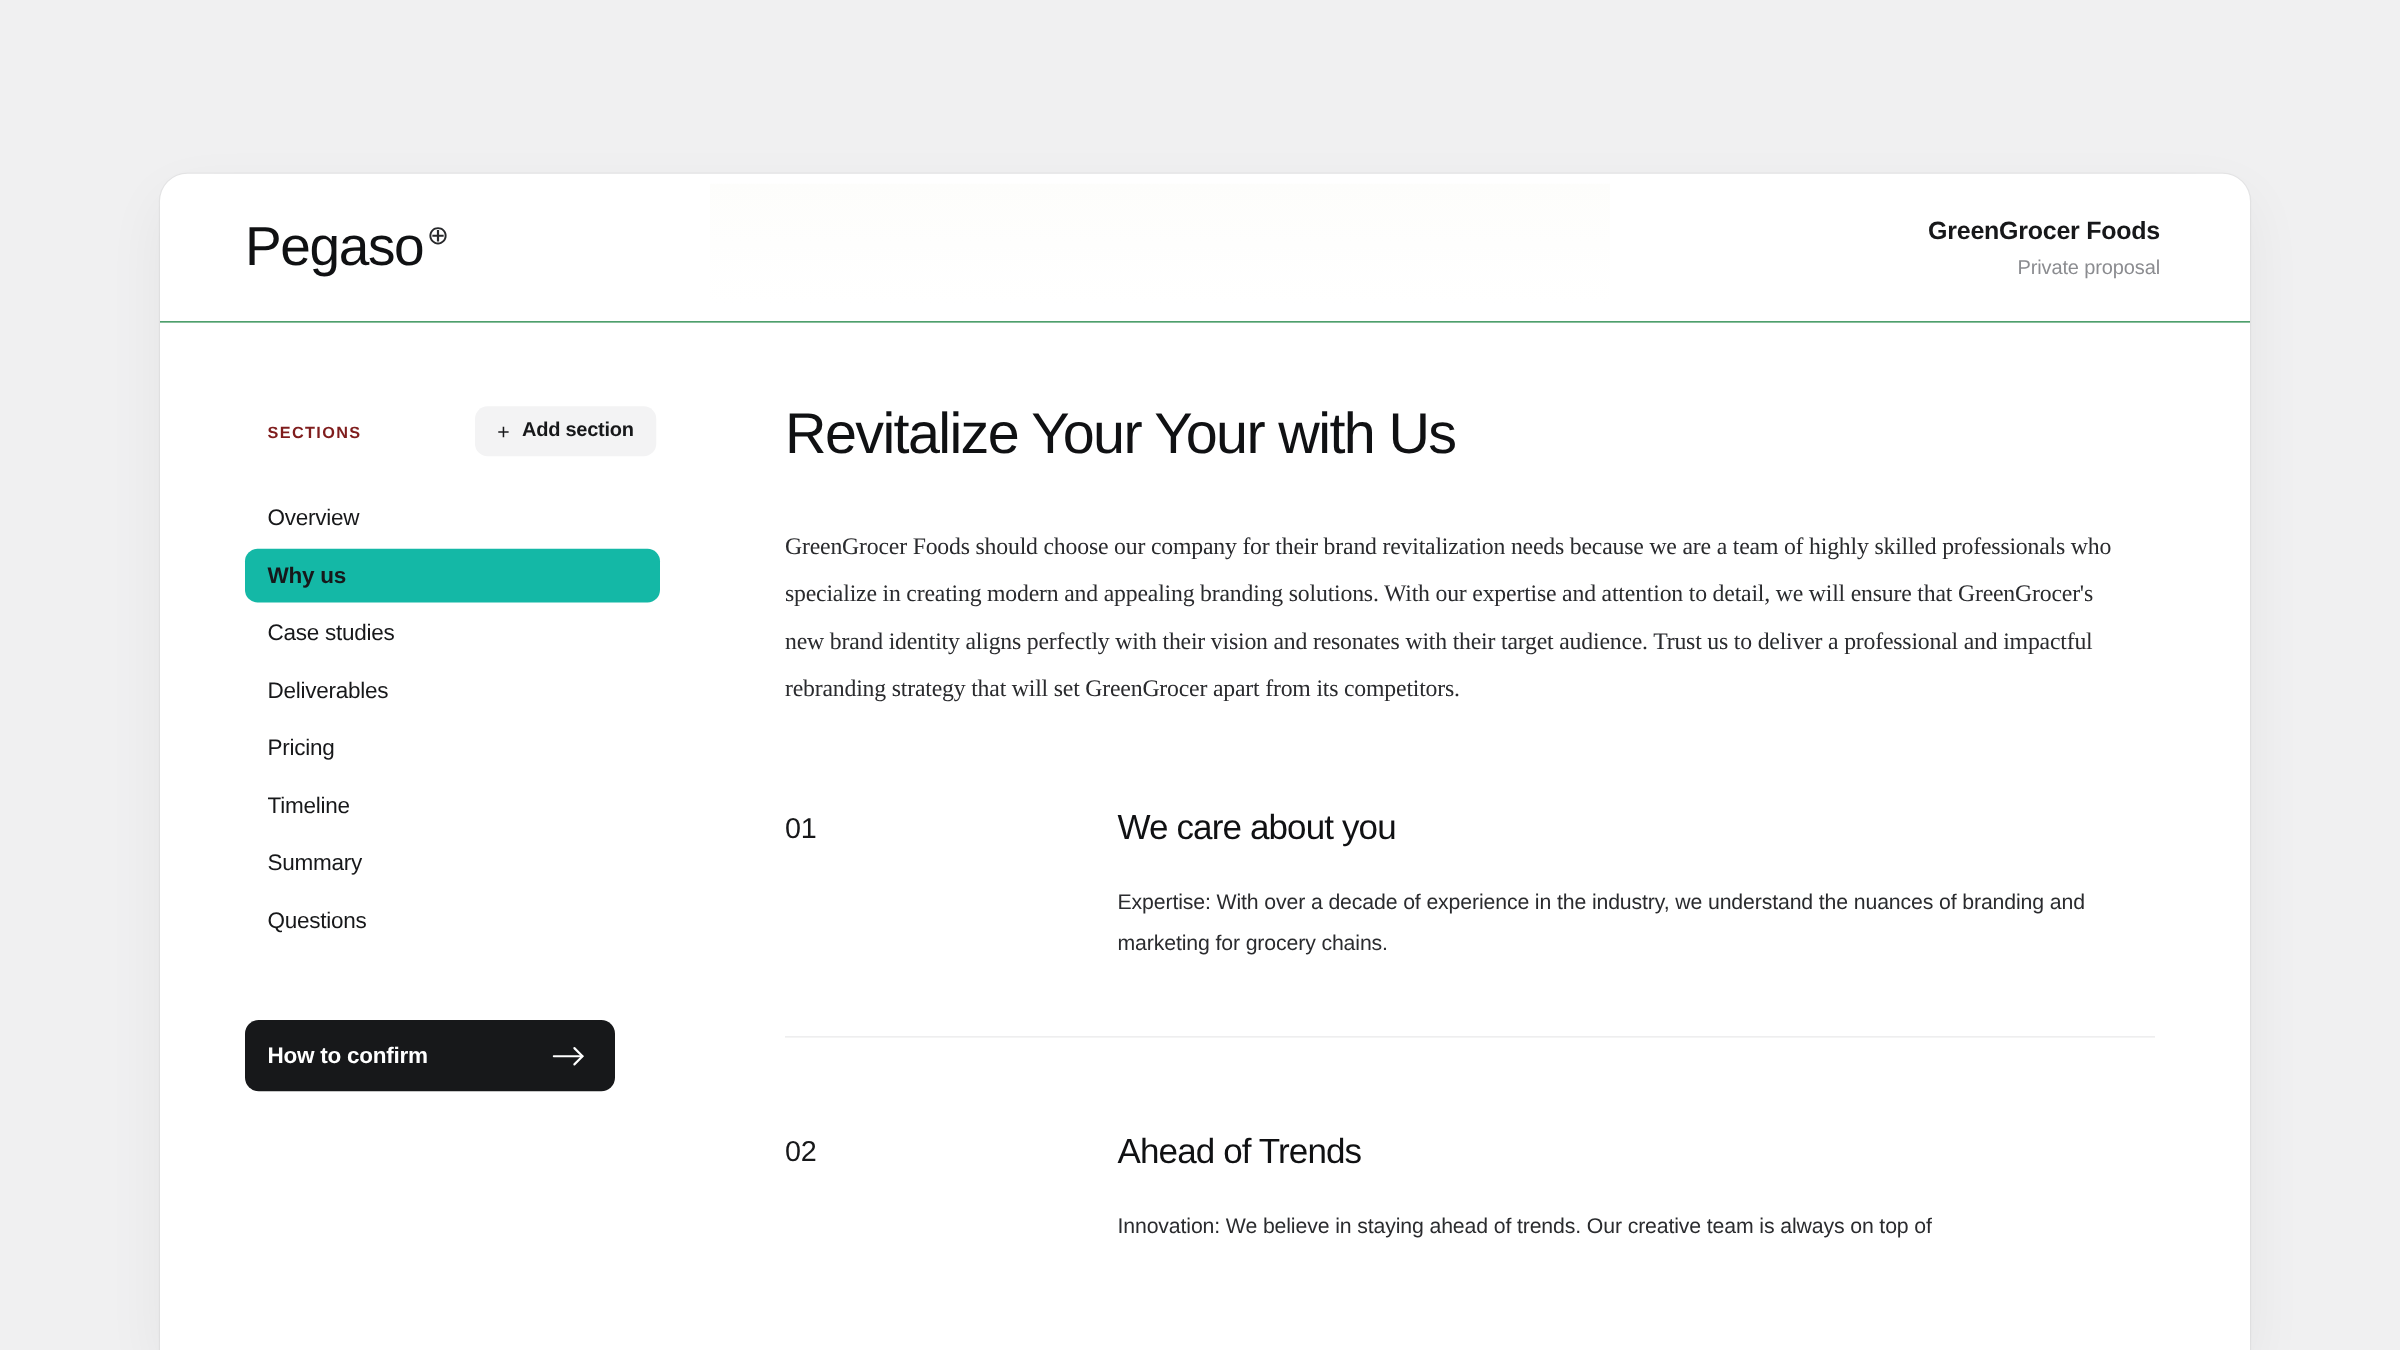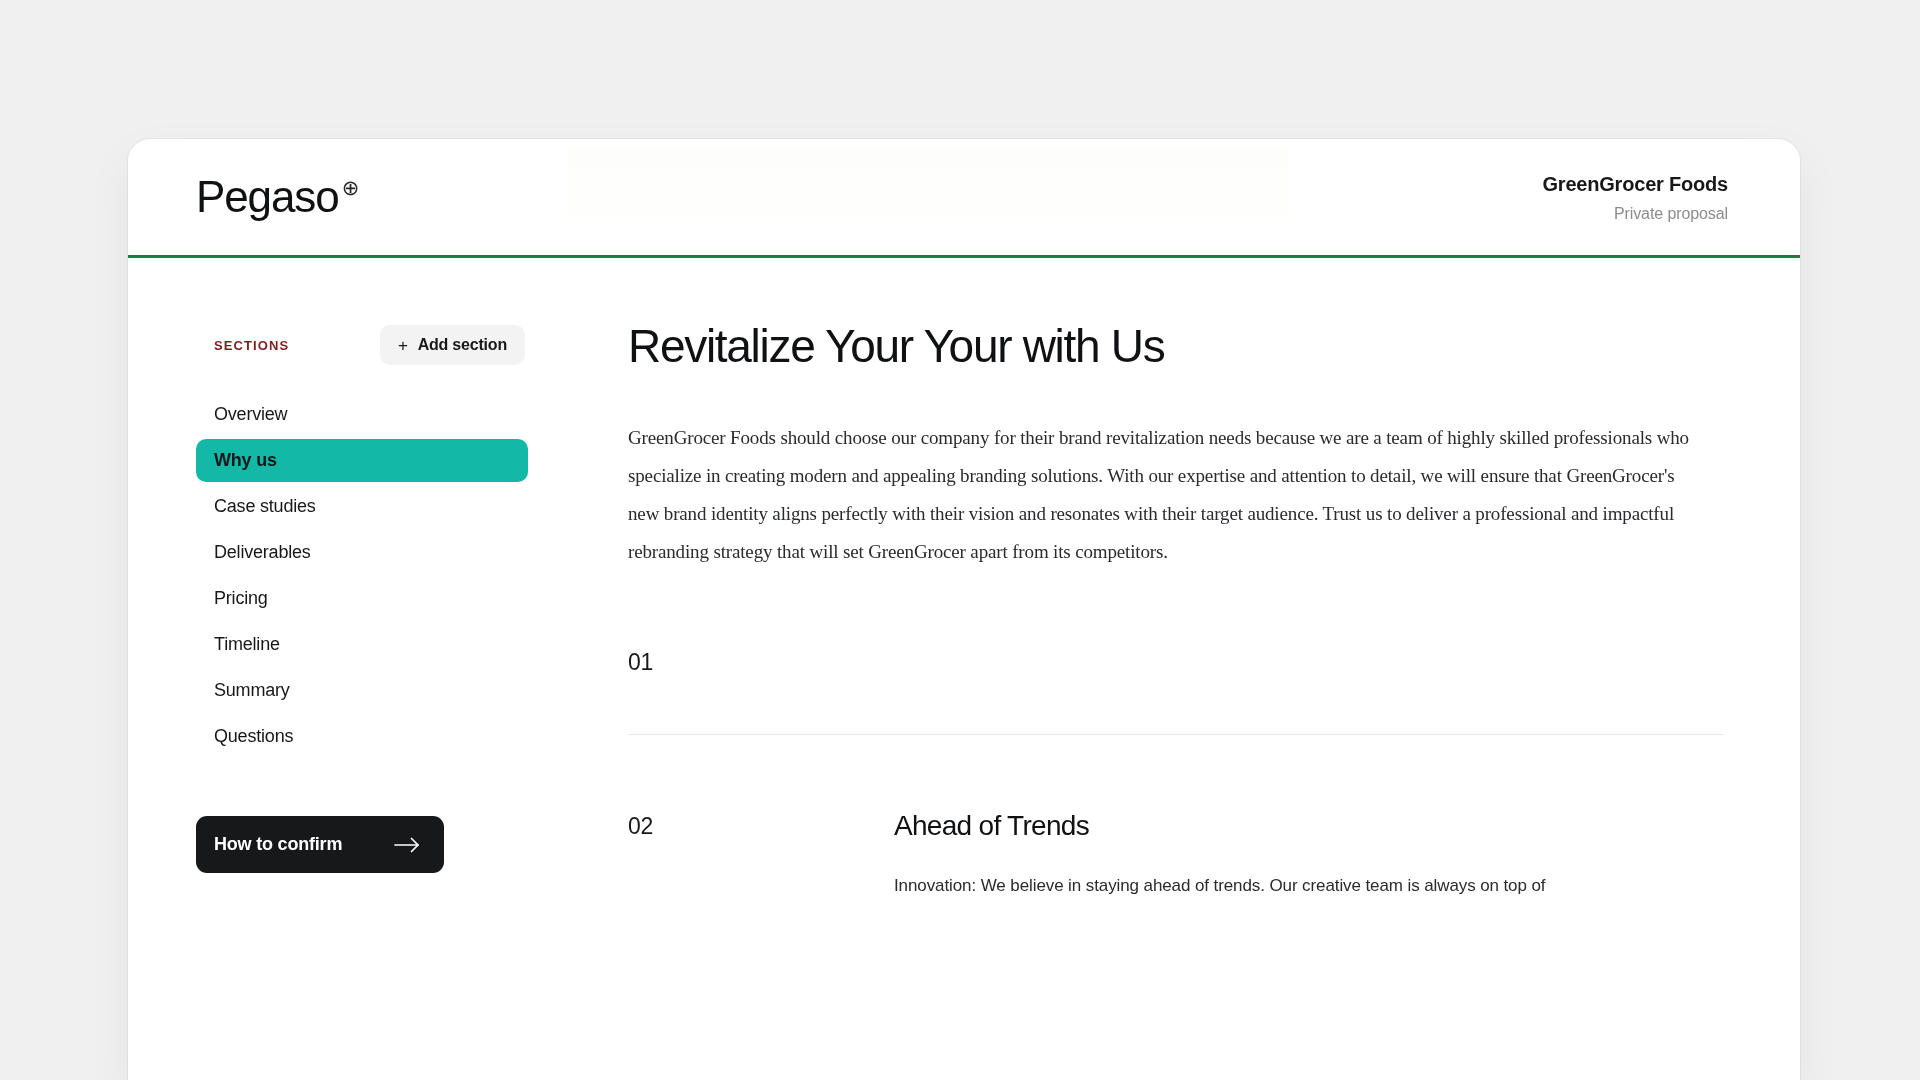--- a/index.html
+++ b/index.html
@@ -19,21 +19,21 @@
     background:#ffffff;
     border-radius:22px 22px 0 0;
     box-shadow:0 0 0 1px rgba(0,0,0,0.045), 0 18px 48px rgba(0,0,0,0.055);
     overflow:hidden;
   }
 
   
   .doc-header{
     position:relative;
     height:119px;
-    border-bottom:3px solid #15803d;
+    border-bottom:1px solid #15803d;
     display:flex;
     align-items:center;
     justify-content:space-between;
     padding:0 72px 0 68px;
   }
   .ghost-band{
     position:absolute;
     left:440px; top:8px;
     width:720px; height:96px;
     background:linear-gradient(180deg,#fdfdfb 0%,#ffffff 100%);
@@ -132,21 +132,21 @@
     letter-spacing:-0.2px;
     cursor:pointer;
     margin-bottom:3px;
   }
   .nav-item.active{ background:#14b8a6; font-weight:700; }
 
   .confirm-btn{
     display:flex;
     align-items:center;
     justify-content:space-between;
-    width:248px;
+    width:296px;
     margin-top:58px;
     padding:18px 24px 18px 18px;
     background:#17181a;
     border:none;
     border-radius:11px;
     font-family:inherit;
     font-size:18px;
     font-weight:700;
     color:#ffffff;
     letter-spacing:-0.2px;
@@ -269,20 +269,24 @@
         </span>
       </button>
     </aside>
 
     <main class="content">
       <h1 class="content-title">Revitalize Your Your with Us</h1>
       <p class="content-intro">GreenGrocer Foods should choose our company for their brand revitalization needs because we are a team of highly skilled professionals who specialize in creating modern and appealing branding solutions. With our expertise and attention to detail, we will ensure that GreenGrocer's new brand identity aligns perfectly with their vision and resonates with their target audience. Trust us to deliver a professional and impactful rebranding strategy that will set GreenGrocer apart from its competitors.</p>
 
       <section class="feature">
         <div class="feature-num">01</div>
+        <div class="feature-main">
+          <h2 class="feature-title">We care about you</h2>
+          <p class="feature-text">Expertise: With over a decade of experience in the industry, we understand the nuances of branding and marketing for grocery chains.</p>
+        </div>
       </section>
 
       <div class="feature-divider"></div>
 
       <section class="feature">
         <div class="feature-num">02</div>
         <div class="feature-main">
           <h2 class="feature-title">Ahead of Trends</h2>
           <p class="feature-text">Innovation: We believe in staying ahead of trends. Our creative team is always on top of</p>
         </div>

